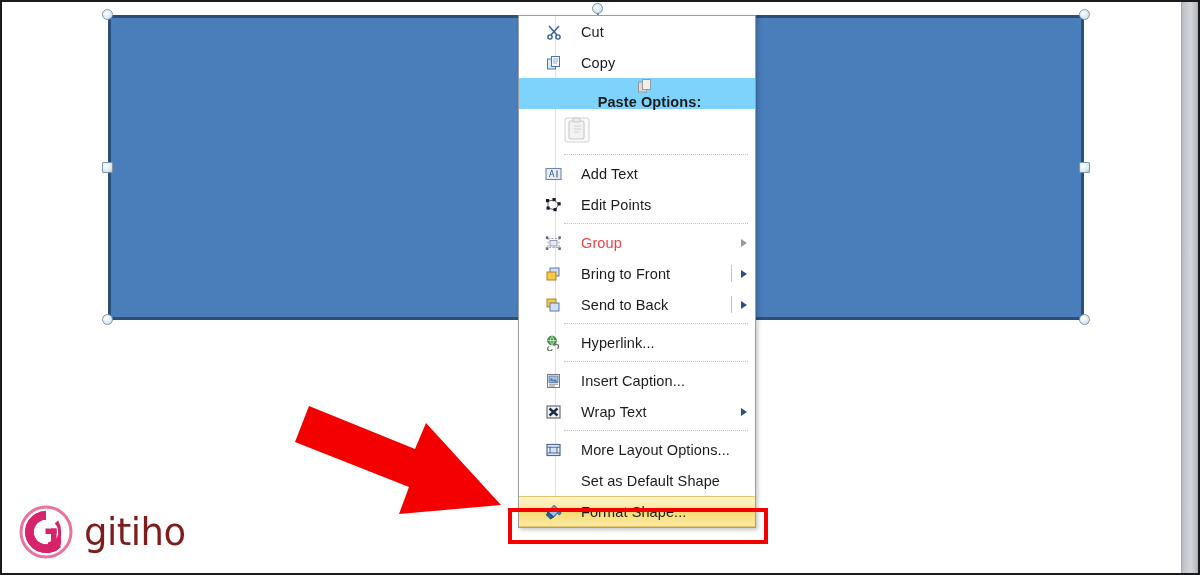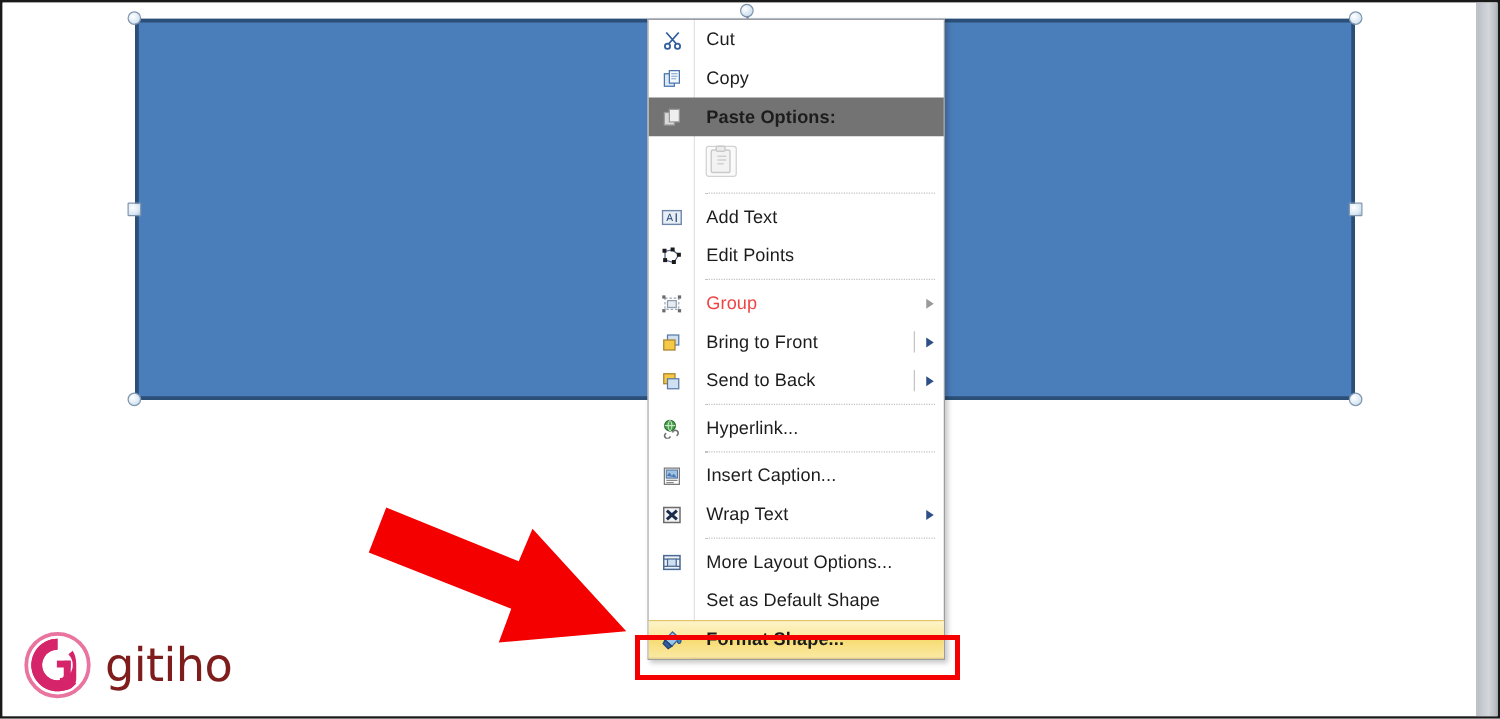--- a/index.html
+++ b/index.html
@@ -94,21 +94,21 @@
     width: 37px; height: 100%;
     background: #ffffff;
     border-right: 1px solid #e2e2e2;
   }
 
   .menu-item {
     position: relative;
     display: flex;
     align-items: center;
     height: 31px;
-    padding-left: 0px;
+    padding-left: 16px;
     z-index: 2;
   }
   .menu-item .mi-icon {
     width: 37px;
     min-width: 37px;
     height: 31px;
     display: flex;
     align-items: center;
     justify-content: center;
   }
@@ -124,30 +124,30 @@
     align-items: center;
     justify-content: center;
   }
   .menu-item .mi-sep-bar {
     width: 1px; height: 17px;
     background: #c4c4c4;
     margin-right: 1px;
   }
 
   .menu-item.header-row {
-    background: #737373;
+    background: #7dd3fc;
     font-weight: bold;
+    flex-direction: column;
   }
   .menu-item.disabled .mi-label { color: #ef4444; }
 
   .menu-item.highlight {
     background: linear-gradient(to bottom, #fdf4c8 0%, #fbe89a 48%, #f7dc73 52%, #fbe9a2 100%);
     border-top: 1px solid #e3c56b;
     border-bottom: 1px solid #e3c56b;
-    font-weight: bold;
   }
 
   .menu-sep {
     height: 7px;
     display: flex;
     align-items: center;
     padding-left: 45px;
     padding-right: 7px;
   }
   .menu-sep .line {

